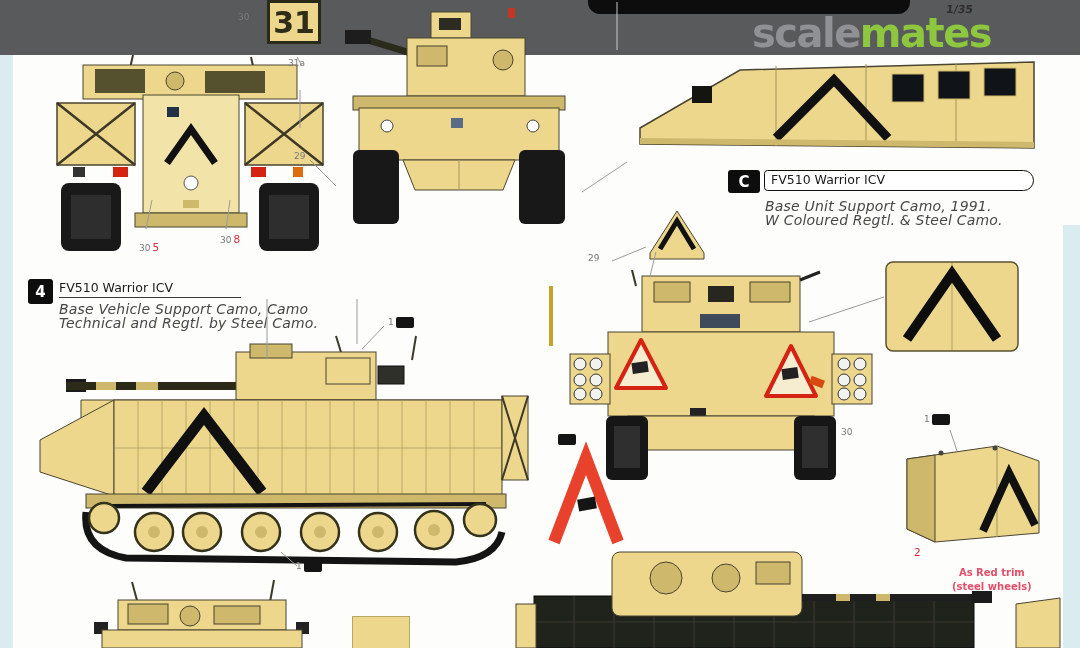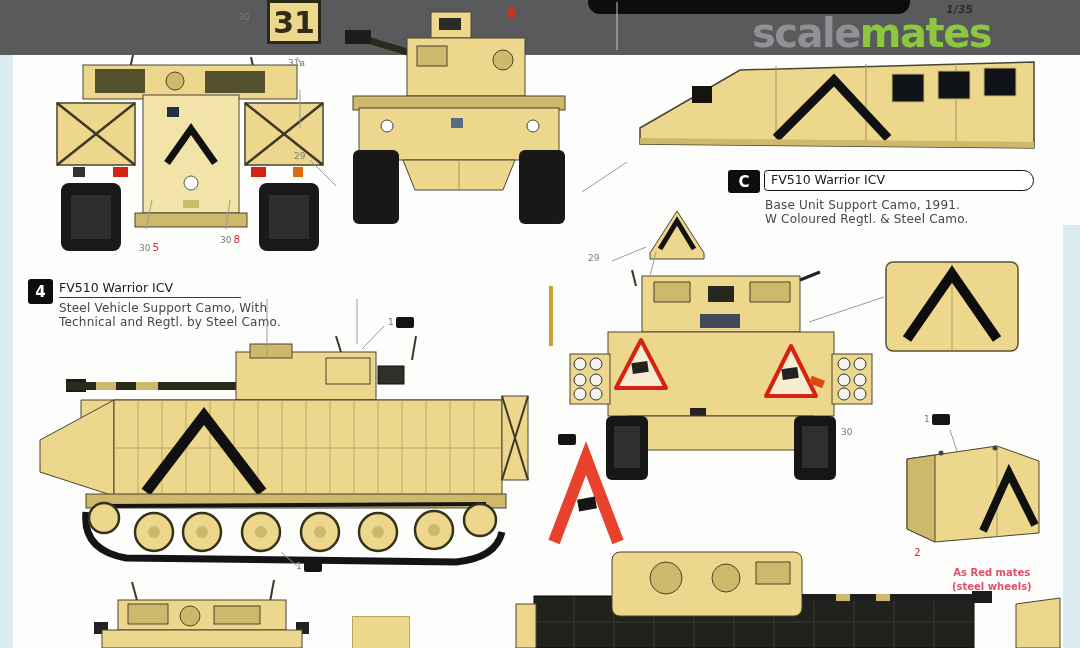--- a/index.html
+++ b/index.html
@@ -22,21 +22,21 @@
   .plate{left:267px;top:0;width:54px;height:44px;background:var(--tan);border:3px solid #2a2a18;
          box-sizing:border-box;display:flex;align-items:center;justify-content:center;
          font-size:30px;font-weight:bold;color:#2f2d18;}
   .red-dot{left:508px;top:8px;width:7px;height:10px;background:#c43524;}
   .antenna-strip{left:549px;top:286px;width:4px;height:60px;background:#c9a22e;}
   .tan-square{left:352px;top:616px;width:56px;height:32px;background:var(--tan);border:1px solid #b7a75f;}
   
   .marker{background:#0d0d0d;border-radius:3px;color:#fff;font-weight:bold;
           display:flex;align-items:center;justify-content:center;font-size:15px;}
   .lbl-title{font-size:12.5px;font-weight:normal;color:#1a1a1a;}
-  .lbl-line{font-size:12px;color:var(--label-text);letter-spacing:.2px;white-space:nowrap;}
+  .lbl-line{font-size:14px;color:var(--label-text);letter-spacing:.2px;white-space:nowrap;font-style:italic;}
   .left-title{border-bottom:1px solid #3a3a3a;width:182px;padding-bottom:2px;}
   .right-box{width:270px;height:21px;border:1.5px solid #0f0f0f;background:#fff;
              border-radius:4px 12px 12px 4px;box-sizing:border-box;line-height:18px;padding-left:6px;}
   
   .co{font-size:9px;font-weight:normal;color:#7a7a7a;white-space:nowrap;}
   .co-red{color:#d6283c;font-size:10.5px;margin-left:2px;}
   .co-swatch{display:inline-block;width:18px;height:11px;background:#141414;border-radius:2px;
              margin-left:2px;vertical-align:middle;}
   .red-note{font-size:10px;font-weight:bold;color:var(--red-text);line-height:14px;text-align:center;}
   svg{display:block;overflow:visible;}
@@ -130,21 +130,21 @@
     </svg>
   </div>
 
   <div class="abs marker" style="left:728px;top:170px;width:32px;height:23px">C</div>
   <div class="abs right-box lbl-title" style="left:764px;top:170px">FV510 Warrior ICV</div>
   <div class="abs lbl-line" style="left:765px;top:198px">Base Unit Support Camo, 1991.</div>
   <div class="abs lbl-line" style="left:765px;top:212px">W Coloured Regtl. &amp; Steel Camo.</div>
 
   <div class="abs marker" style="left:28px;top:279px;width:25px;height:25px">4</div>
   <div class="abs lbl-title left-title" style="left:59px;top:280px">FV510 Warrior ICV</div>
-  <div class="abs lbl-line" style="left:59px;top:301px">Steel Vehicle Support Camo, With</div>
+  <div class="abs lbl-line" style="left:59px;top:301px">Base Vehicle Support Camo, Camo</div>
   <div class="abs lbl-line" style="left:59px;top:315px">Technical and Regtl. by Steel Camo.</div>
 
   <div class="abs" style="left:26px;top:336px">
     <svg width="505" height="235" viewBox="0 0 505 235">
       <line x1="310" y1="0" x2="318" y2="26" stroke="#3a3a28" stroke-width="2"></line>
       <line x1="390" y1="0" x2="386" y2="24" stroke="#3a3a28" stroke-width="2"></line>
       <rect x="40" y="43" width="20" height="13" fill="#1b1b1b"></rect>
       <rect x="40" y="46" width="170" height="8" fill="#2c2a18"></rect>
       <rect x="70" y="46" width="20" height="8" fill="var(--tan-dark)"></rect>
       <rect x="110" y="46" width="22" height="8" fill="var(--tan-dark)"></rect>
@@ -341,17 +341,17 @@
   <div class="abs co" style="left:288px;top:58px"><span>31a</span></div>
   <div class="abs co" style="left:139px;top:241px"><span>30</span><span class="co-red">5</span></div>
   <div class="abs co" style="left:220px;top:233px"><span>30</span><span class="co-red">8</span></div>
   <div class="abs co" style="left:912px;top:546px"><span class="co-red">2</span></div>
   <div class="abs co" style="left:294px;top:151px"><span>29</span></div>
   <div class="abs co" style="left:238px;top:12px"><span>30</span></div>
   <div class="abs co" style="left:588px;top:253px"><span>29</span></div>
   <div class="abs co" style="left:556px;top:434px"><span class="co-swatch"></span></div>
 
   <div class="abs red-note" style="left:952px;top:566px">
-    <div>As Red mates</div>
+    <div>As Red trim</div>
     <div>(steel wheels)</div>
   </div>
 
 </div>
 
 </body></html>

